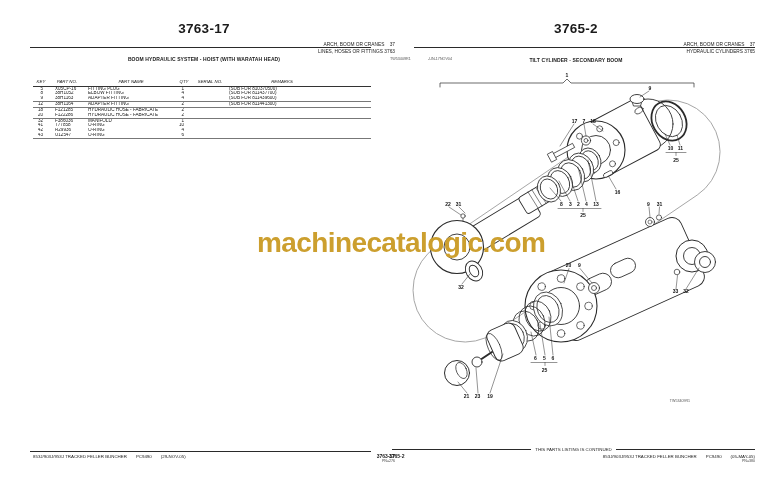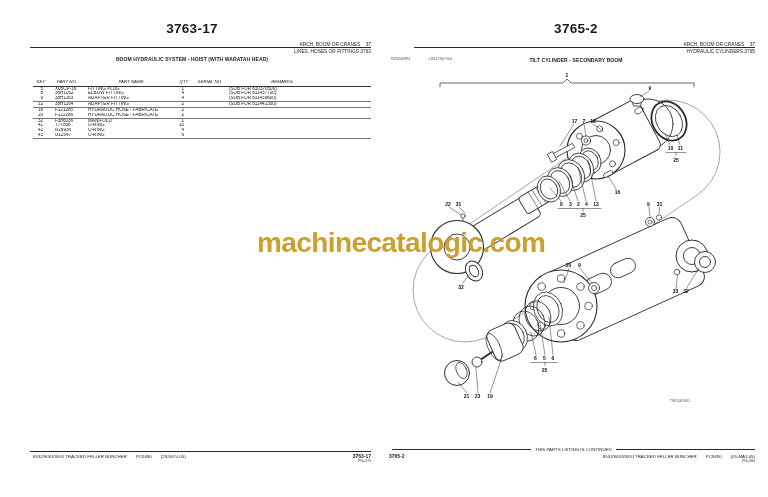--- a/index.html
+++ b/index.html
@@ -1,19 +1,19 @@
 <!DOCTYPE html>
 <html><head>
 <meta charset="utf-8">
 <style>
   html,body{margin:0;padding:0;background:#e8e8e8;}
   .canvas{position:relative;width:768px;height:497px;background:#ffffff;overflow:hidden;
           font-family:"Liberation Sans",sans-serif;color:#1a1a1a;}
   .page{position:absolute;top:0;width:384px;height:497px;}
-  .page.left{left:0;}
+  .page.left{left:0;padding-left:24px;}
   .page.right{left:384px;}
   .pgnum{position:absolute;top:21px;left:0;width:100%;text-align:center;
          font-size:13.5px;font-weight:700;letter-spacing:.3px;}
   .hrule{position:absolute;left:30px;width:341px;border-top:1px solid #2a2a2a;height:0;}
   .sec{position:absolute;right:13px;text-align:right;font-size:4.8px;white-space:pre;color:#222;}
   .ptitle{position:absolute;left:0;width:100%;text-align:center;font-size:5px;font-weight:700;
           letter-spacing:.1px;}
   .tinyref{position:absolute;font-size:3.7px;color:#555;white-space:pre;}
   
   .ptable{position:absolute;top:80px;left:33px;width:338px;border-collapse:collapse;

